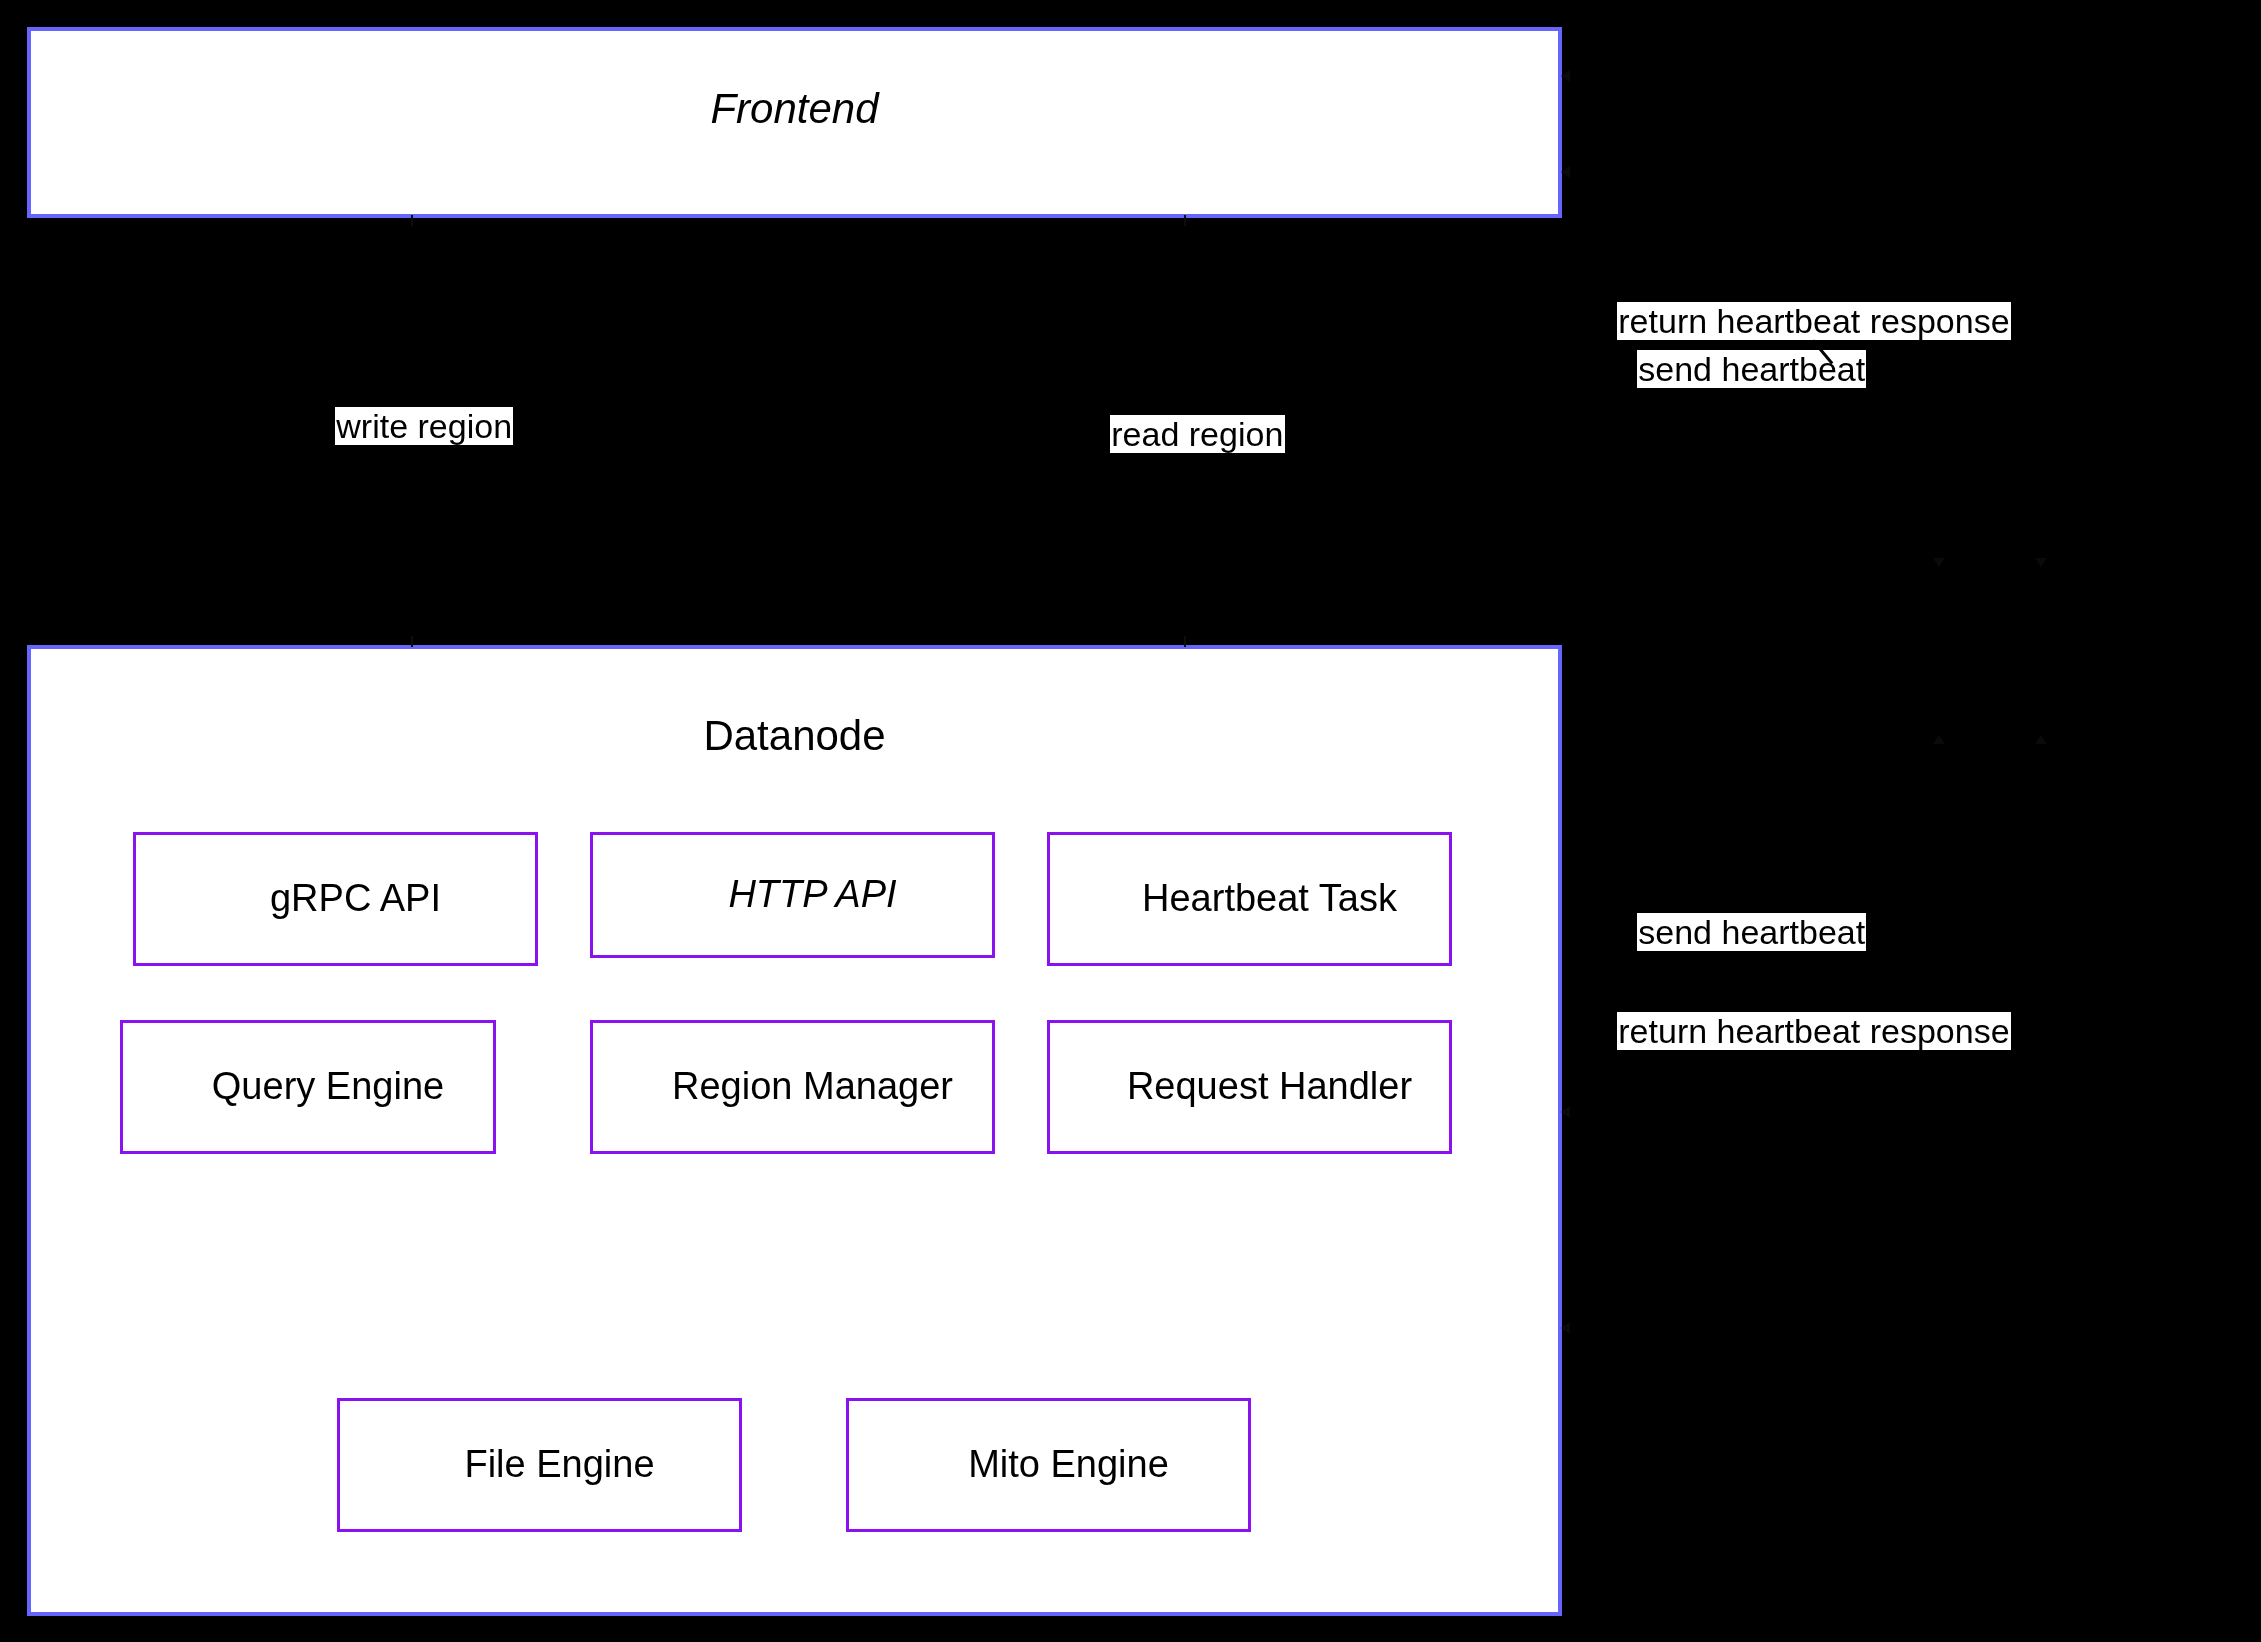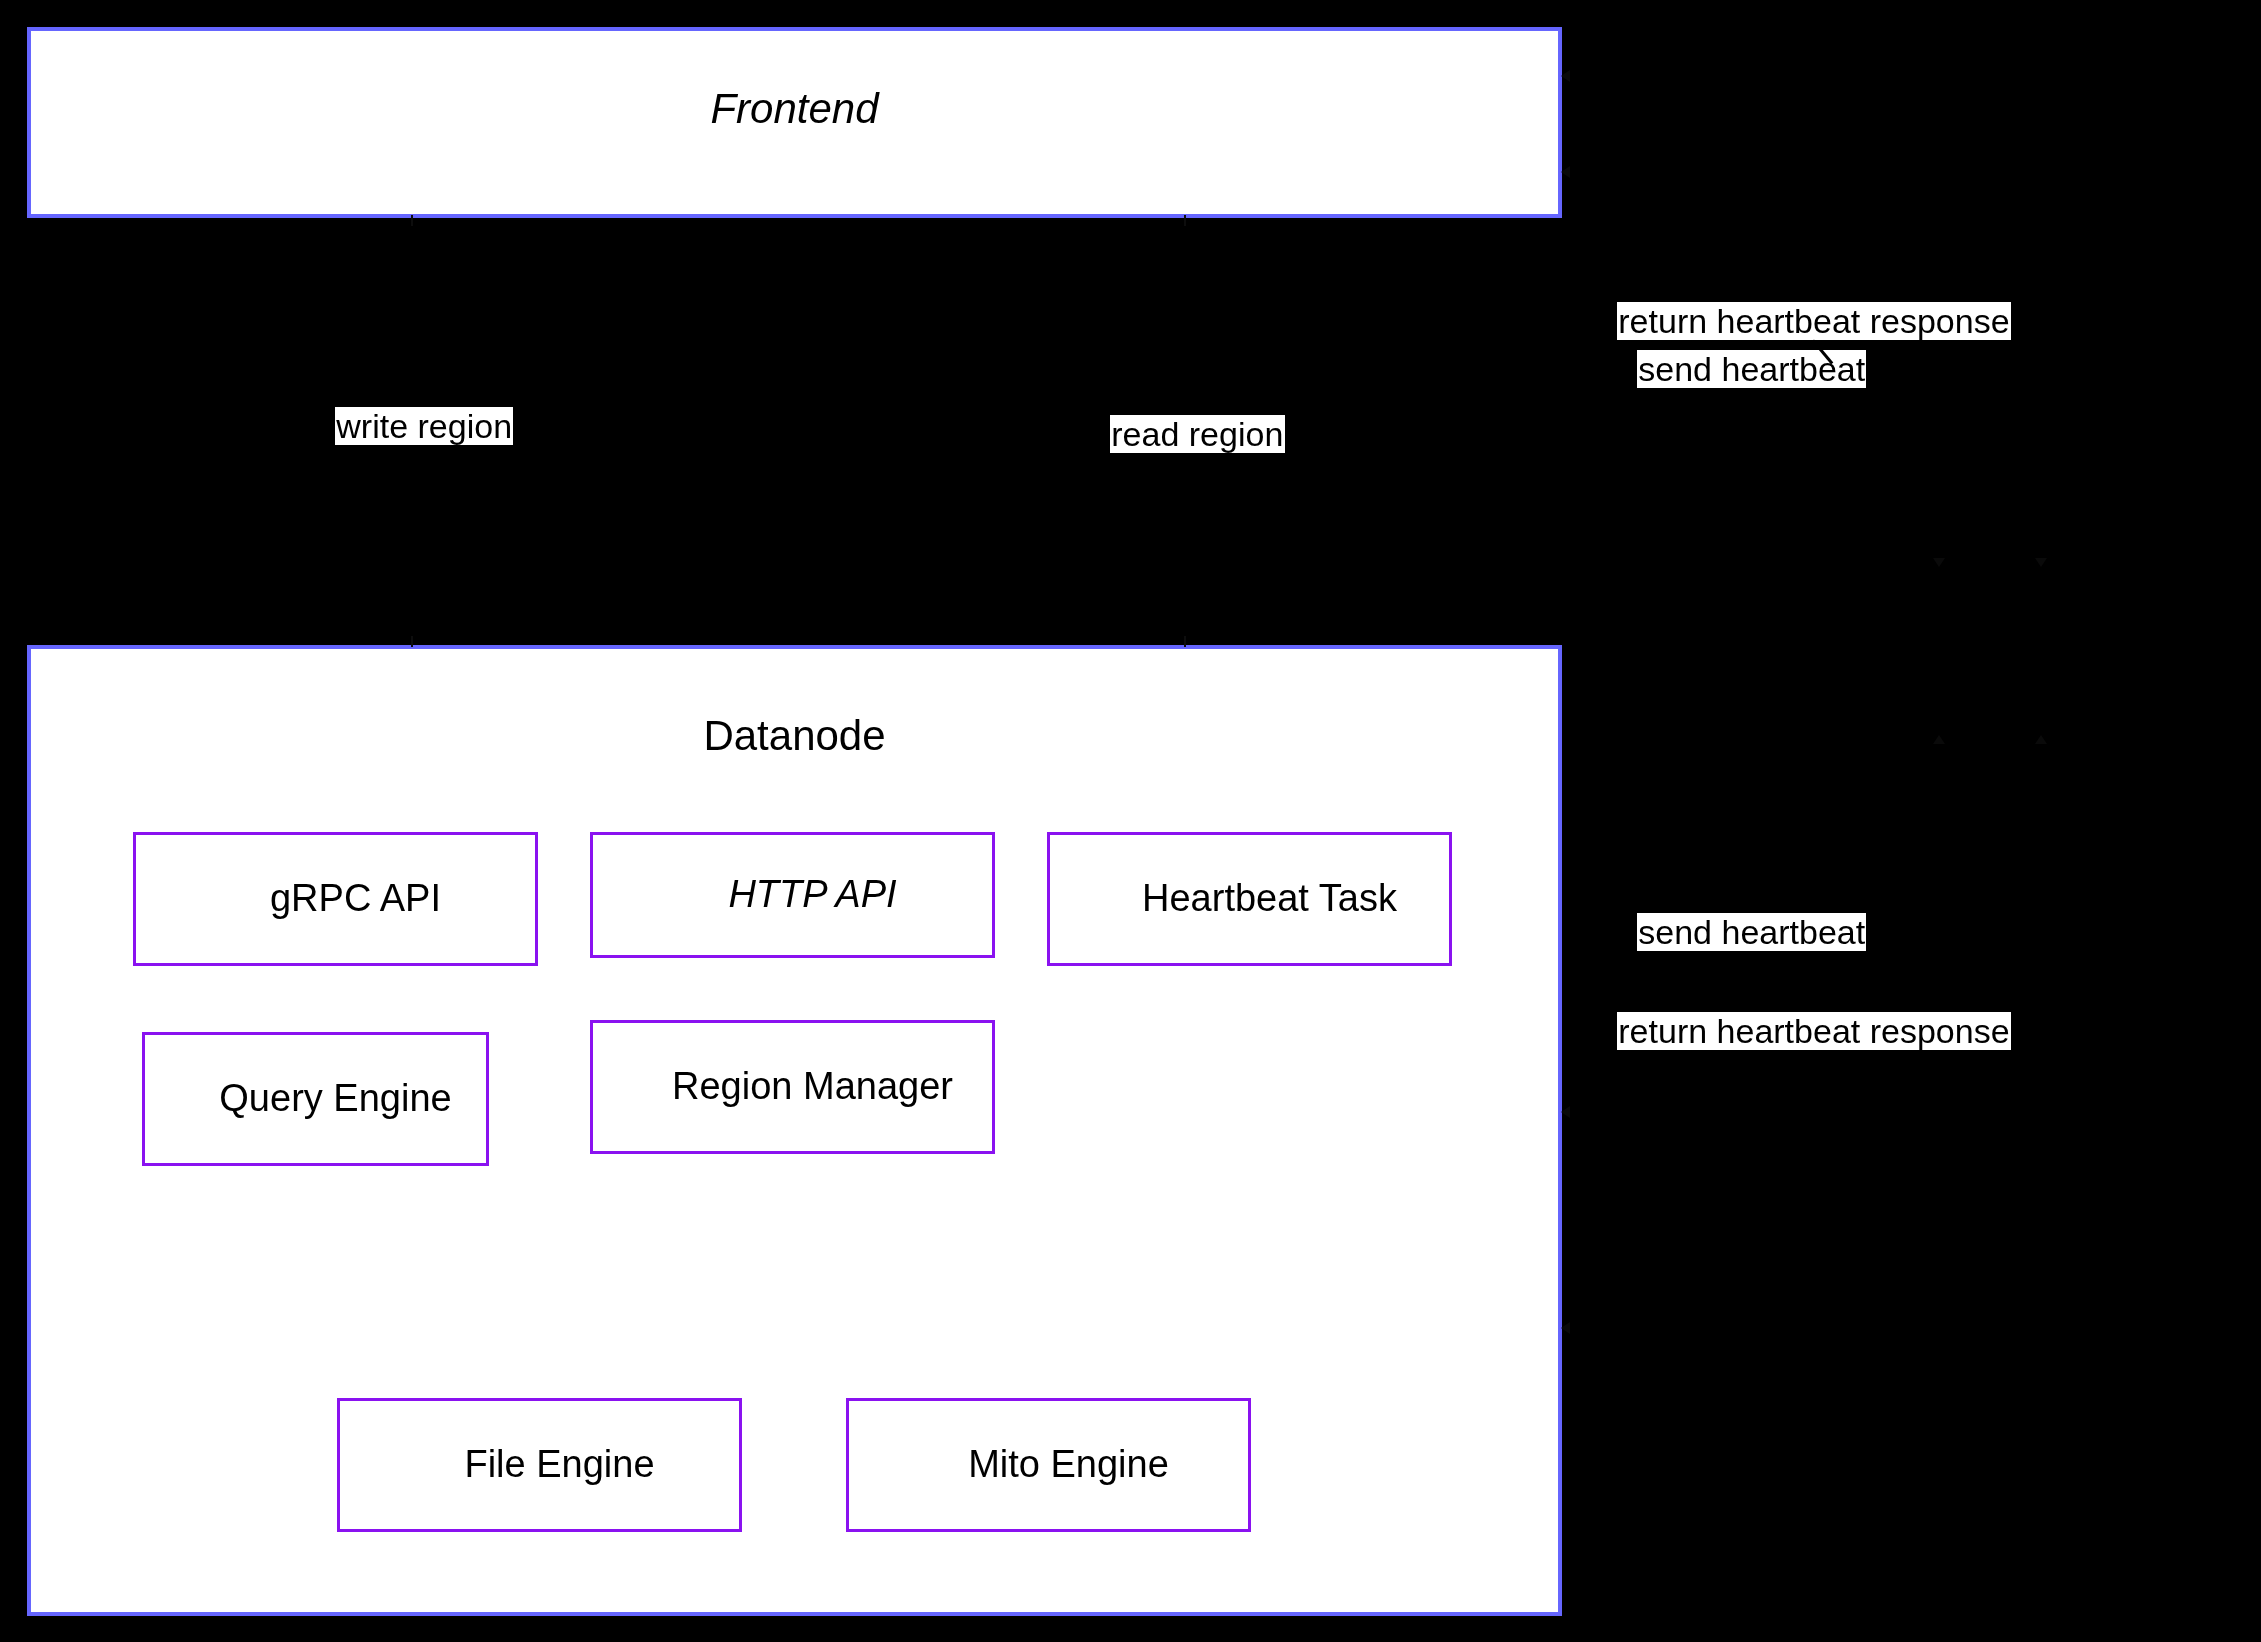--- a/index.html
+++ b/index.html
@@ -144,28 +144,31 @@
   </div>
 
   <div class="inner-box" style="left:590px; top:832px; width:405px; height:126px;font-style:italic;">
     <span>HTTP API</span>
   </div>
 
   <div class="inner-box" style="left:1047px; top:832px; width:405px; height:134px;">
     <span>Heartbeat Task</span>
   </div>
 
-  <div class="inner-box" style="left:142px; top:1020px; width:347px; height:134px;margin-top:12px;">
+  <div class="inner-box" style="left:120px; top:1020px; width:376px; height:134px;">
     <span>Query Engine</span>
   </div>
 
   <div class="inner-box" style="left:590px; top:1020px; width:405px; height:134px;">
     <span>Region Manager</span>
   </div>
 
+  <div class="inner-box" style="left:1047px; top:1020px; width:405px; height:134px;">
+    <span>Request Handler</span>
+  </div>
 
 
   <div class="inner-box" style="left:337px; top:1398px; width:405px; height:134px;">
     <span>File Engine</span>
   </div>
 
   <div class="inner-box" style="left:846px; top:1398px; width:405px; height:134px;">
     <span>Mito Engine</span>
   </div>
 

